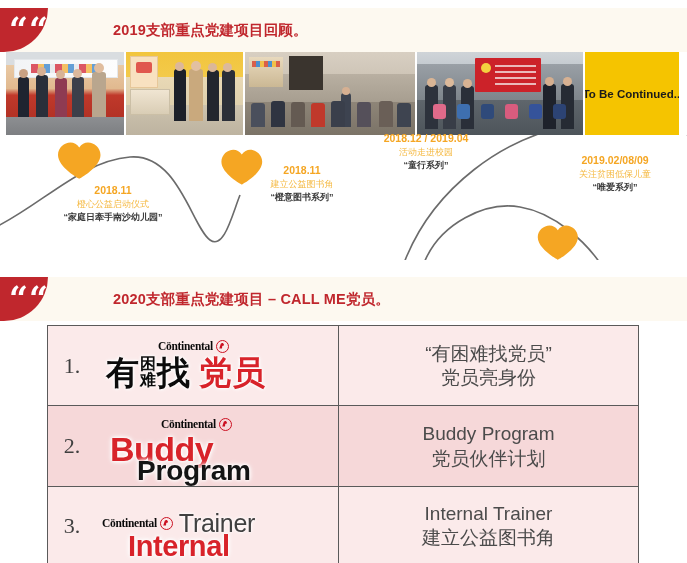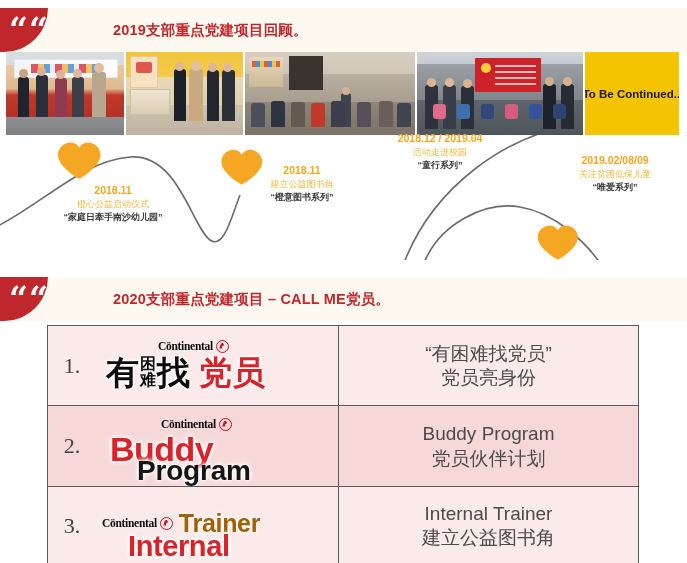--- a/index.html
+++ b/index.html
@@ -179,21 +179,21 @@
     font-weight: 400;
   }
   .tl-quote {
     color: #3b3b3b;
     font-size: 9px;
     font-weight: 700;
   }
 
   #tl-1 { left: 18px;  top: 48px; width: 190px; }
   #tl-2 { left: 222px; top: 28px; width: 160px; }
-  #tl-3 { left: 360px; top: -4px; width: 160px; }
+  #tl-3 { left: 346px; top: -4px; width: 160px; }
   #tl-4 { left: 540px; top: 18px; width: 150px; }
 
   
   .table {
     position: absolute;
     left: 47px; top: 325px;
     width: 592px; height: 238px;
     border: 1px solid #5a5a5a;
     box-sizing: border-box;
     display: flex;
@@ -334,23 +334,23 @@
   
   .a3-row {
     position: absolute;
     left: 6px; top: 16px;
     display: flex;
     align-items: center;
     gap: 6px;
     white-space: nowrap;
   }
   .a3-trainer {
-    color: #a16207;
+    color: #404040;
     font-size: 25px;
-    font-weight: 700;
+    font-weight: 400;
     line-height: 1;
     letter-spacing: -0.3px;
     text-shadow: 0 0 3px #fff, 0 0 4px #fff;
   }
   .a3-internal {
     position: absolute;
     left: 32px; top: 37px;
     color: #d8232a;
     font-size: 29px;
     font-weight: 700;

